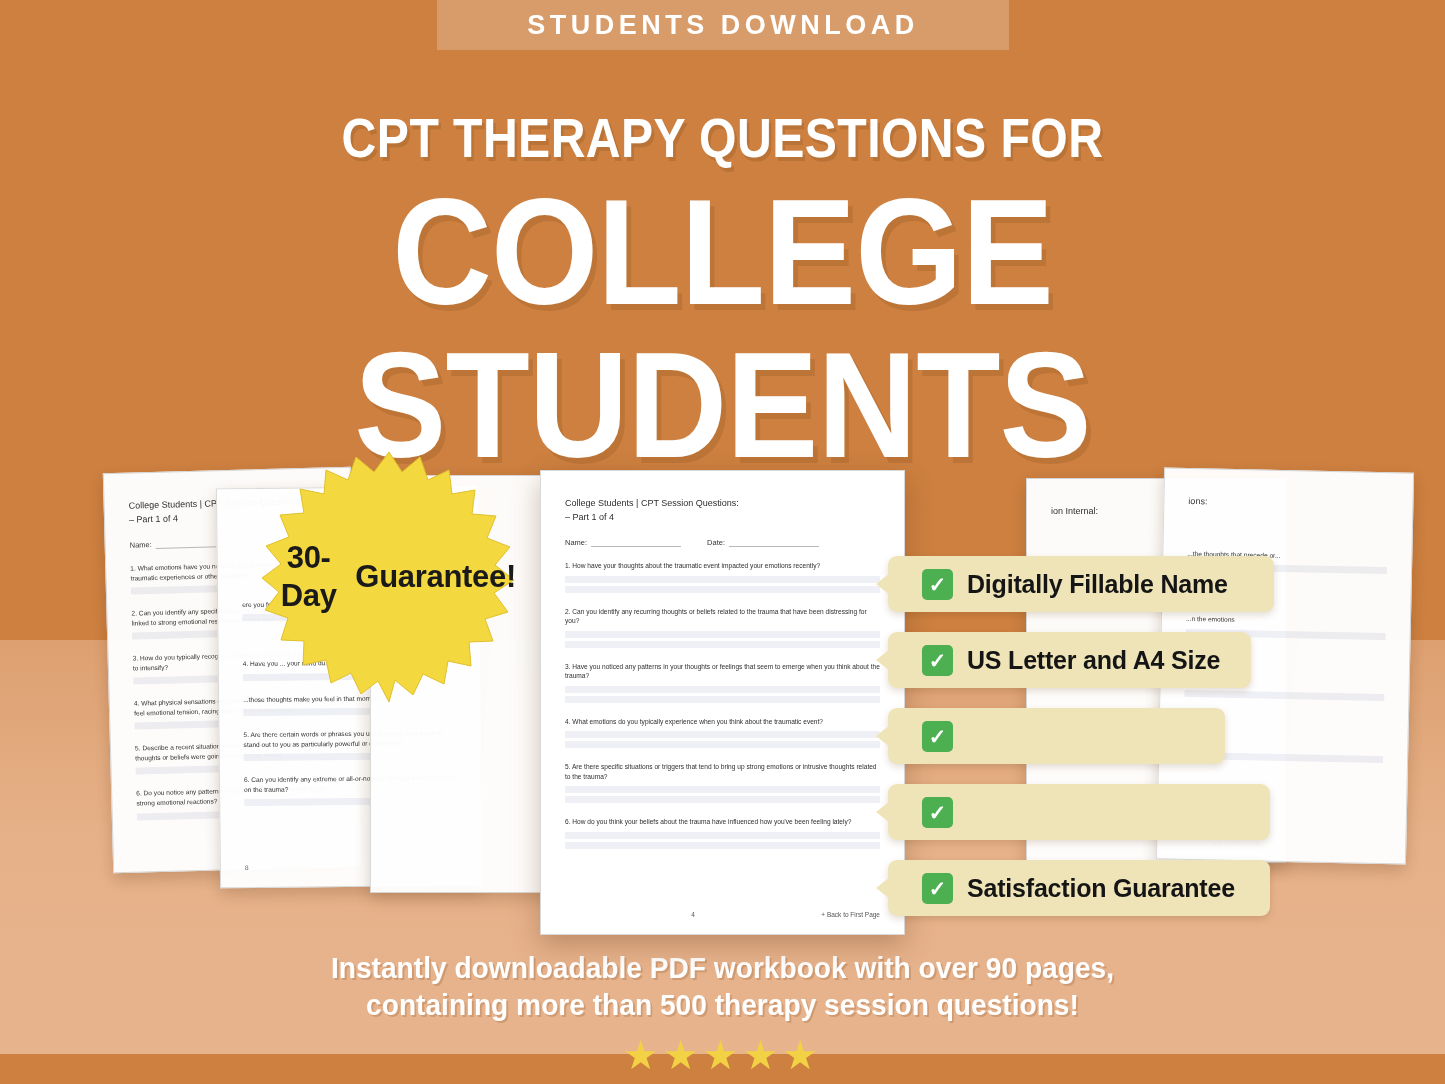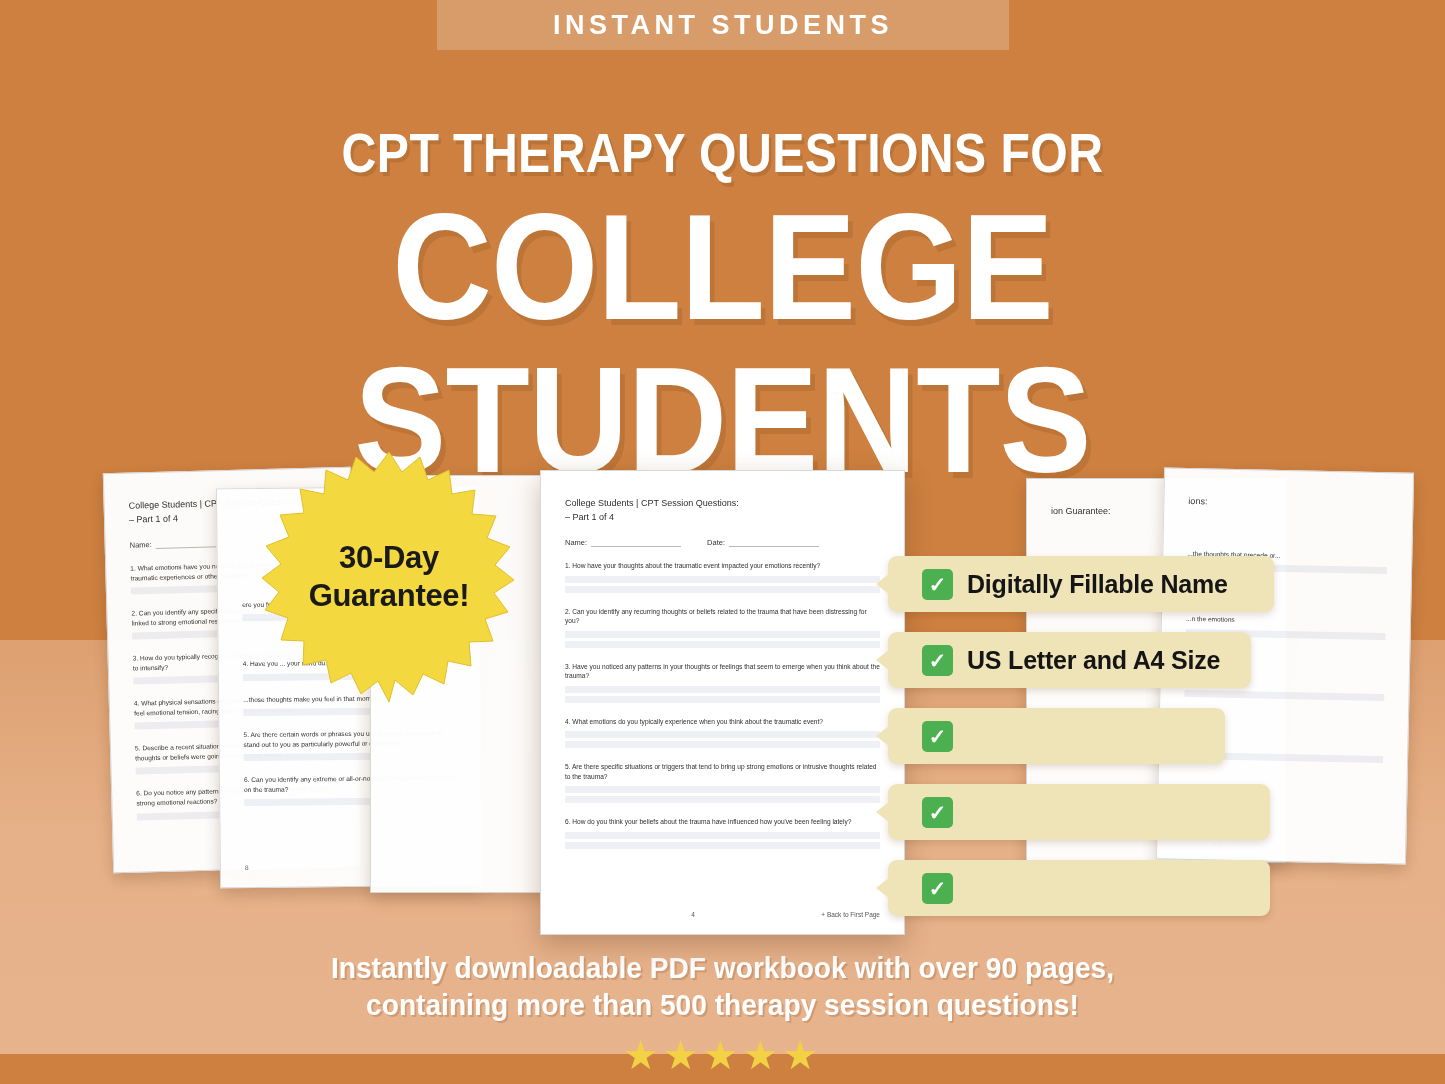--- a/index.html
+++ b/index.html
@@ -32,21 +32,21 @@
     background: rgba(255,255,255,0.22);
     display: flex; align-items: center; justify-content: center;
   }
   .banner-text {
     color: #ffffff; font-size: 27px; font-weight: bold;
     letter-spacing: 4.5px;
   }
 
   
   .headline-wrap {
-    position: absolute; left: 0; top: 125px; width: 100%;
+    position: absolute; left: 0; top: 110px; width: 100%;
     text-align: center;
   }
   .headline-small {
     color: #ffffff;
     font-size: 56px;
     font-weight: bold;
     letter-spacing: 0.5px;
     font-family: "Liberation Sans Narrow", "Liberation Sans", sans-serif;
     transform: scaleX(0.86);
     text-shadow: 3px 4px 0 rgba(130,74,22,0.25);
@@ -104,21 +104,21 @@
   .doc-faded { opacity: 0.97; }
 
   
   .badge {
     position: absolute; left: 262px; top: 450px; width: 254px; height: 254px;
     z-index: 8;
   }
   .badge svg { position: absolute; inset: 0; }
   .badge-text {
     position: absolute; inset: 0;
-    display: flex; flex-direction: column; align-items: center; justify-content: center;
+    display: flex; align-items: center; justify-content: center;
     color: #1a1a1a; font-weight: bold; font-size: 31px; line-height: 1.22;
     text-align: center; letter-spacing: -0.3px;
   }
 
   
   .features { position: absolute; left: 888px; top: 556px; width: 400px; z-index: 9; }
   .feature {
     position: relative;
     background: #efe4b8;
     border-radius: 9px;
@@ -171,21 +171,21 @@
 </style>
 </head>
 <body>
 
 <div class="stage">
   <div class="bg-top"></div>
   <div class="bg-bottom"></div>
   <div class="bg-strip"></div>
 
   <div class="banner">
-    <span class="banner-text">INSTANT STUDENTS</span>
+    <span class="banner-text">STUDENTS DOWNLOAD</span>
   </div>
 
   <div class="headline-wrap">
     <div class="headline-small">CPT THERAPY QUESTIONS FOR</div>
     <div class="headline-big">COLLEGE STUDENTS</div>
   </div>
 
   <div class="doc doc-faded" id="doc1">
     <div class="doc-inner">
       <div class="doc-title">College Students | CPT Session Questions:</div>
@@ -225,21 +225,21 @@
       </div>
     </div>
   </div>
 
   <div class="doc doc-faded" id="doc3">
     <div class="doc-inner"></div>
   </div>
 
   <div class="doc doc-faded" id="doc4">
     <div class="doc-inner">
-      <div class="doc-title">ion Guarantee:</div>
+      <div class="doc-title">ion Internal:</div>
       <div class="q" style="margin-top:60px"><span>...ing your head when you're reminded of the trauma?</span><i class="bar"></i></div>
       <div class="q" style="margin-top:40px"><span>...nse?</span><i class="bar"></i></div>
       <div class="q" style="margin-top:52px"><span>...nal reactions</span><i class="bar"></i></div>
       <div class="doc-foot">
         <span></span>
         <span>ack to First Page</span>
       </div>
     </div>
   </div>
 
@@ -301,20 +301,21 @@
       <span class="feature-label">US Letter and A4 Size</span>
     </div>
     <div class="feature" id="f3">
       <span class="check">✓</span>
     </div>
     <div class="feature" id="f4">
       <span class="check">✓</span>
     </div>
     <div class="feature" id="f5">
       <span class="check">✓</span>
+      <span class="feature-label">Satisfaction Guarantee</span>
     </div>
   </div>
 
   <div class="footer">
     <div class="footer-line">Instantly downloadable PDF workbook with over 90 pages,</div>
     <div class="footer-line">containing more than 500 therapy session questions!</div>
   </div>
   <div class="stars">★★★★★</div>
 </div>
 

